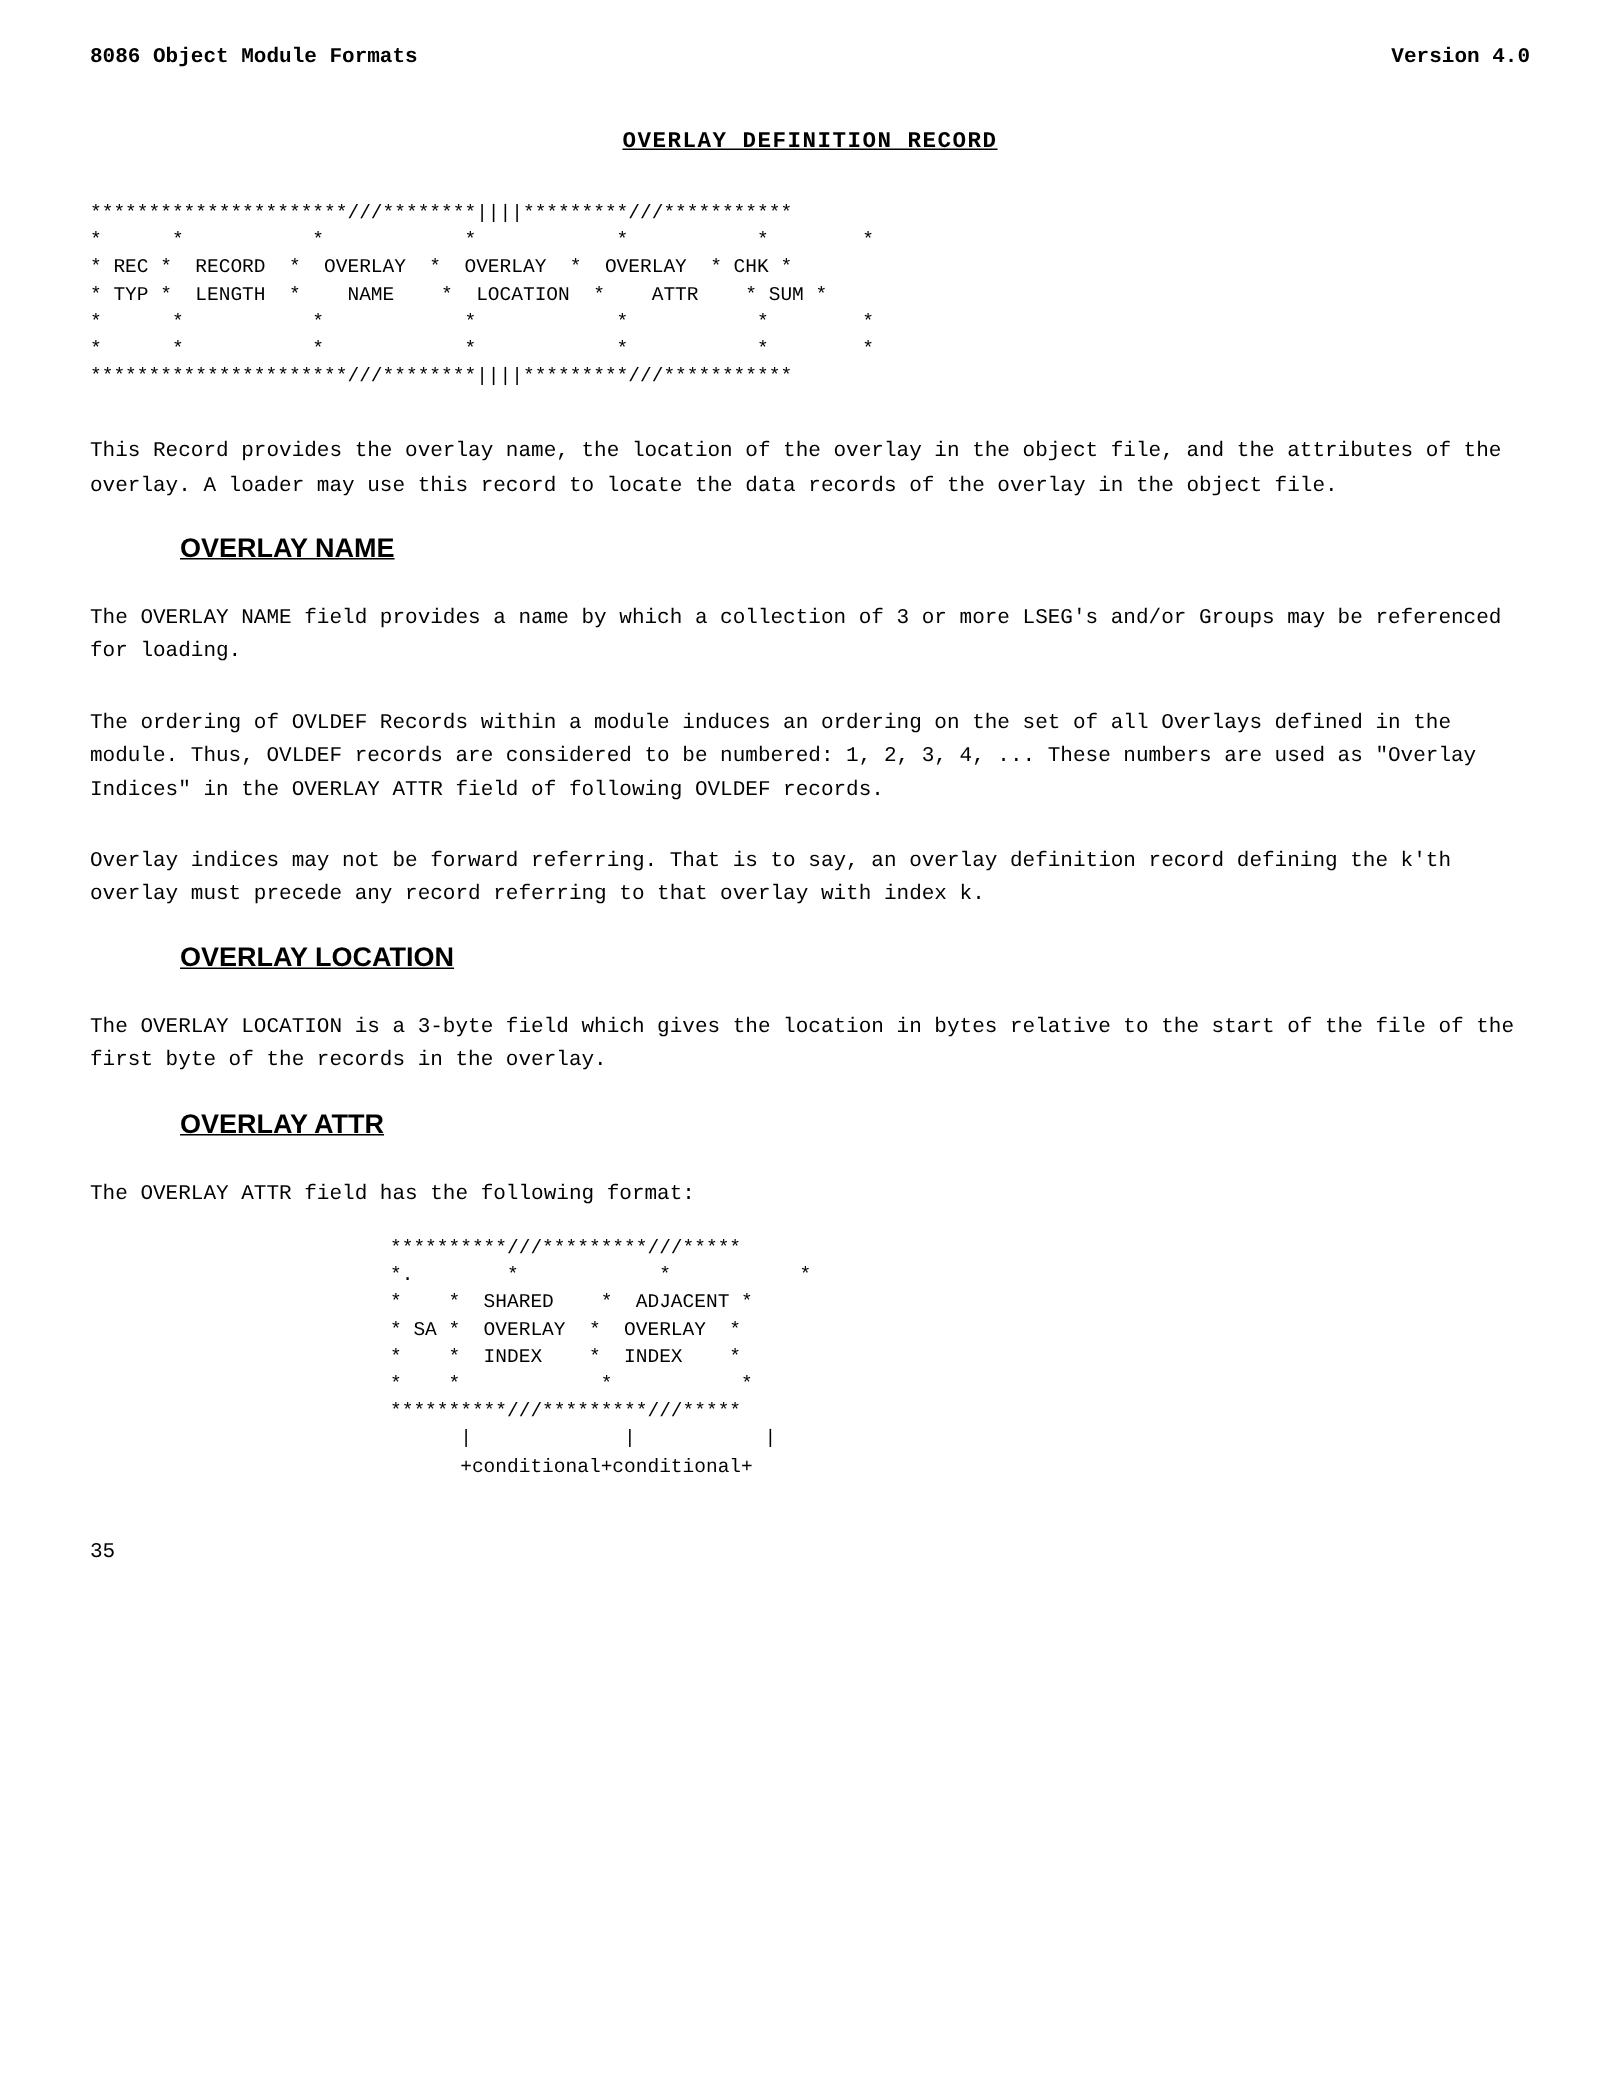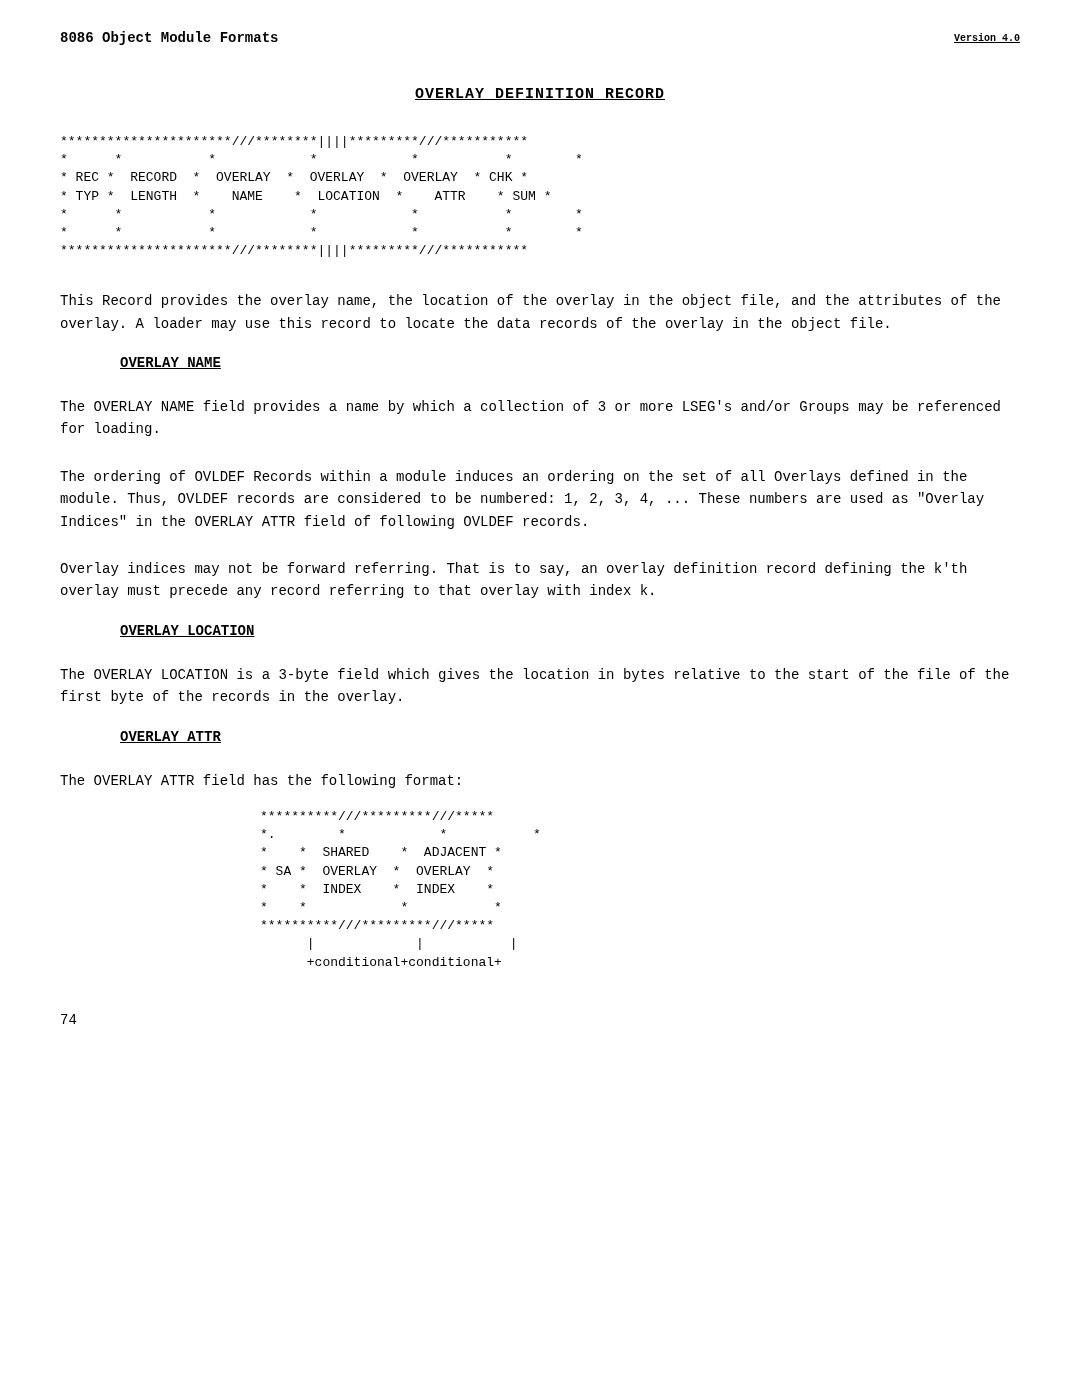--- a/index.html
+++ b/index.html
@@ -12,31 +12,30 @@
       font-family: 'Courier New', Courier, monospace;
       font-size: 14px;
       color: #000;
       width: 1080px;
       min-height: 1394px;
       padding: 30px 60px 60px 60px;
     }
     .header {
       display: flex;
       justify-content: space-between;
-      align-items: center;
+      align-items: flex-end;
       margin-bottom: 40px;
     }
     .header-left {
       font-size: 14px;
       font-weight: bold;
     }
     .header-right {
-      font-size: 10px;
+      font-size: 14px;
       font-weight: bold;
-      text-decoration: underline;
     }
     .title-block {
       text-align: center;
       margin-bottom: 30px;
     }
     .title-line1 {
       text-decoration: underline;
       font-size: 15px;
       font-weight: bold;
       letter-spacing: 1px;
@@ -54,22 +53,22 @@
       white-space: pre;
     }
     .body-text {
       font-family: 'Courier New', Courier, monospace;
       font-size: 14px;
       line-height: 1.6;
       margin-bottom: 16px;
       margin-top: 25px;
     }
     .section-heading {
-      font-family: Liberation Mono, monospace;
-      font-size: 14px;
+      font-family: Liberation Sans, sans-serif;
+      font-size: 18px;
       font-weight: bold;
       text-decoration: underline;
       margin: 20px 0 10px 60px;
     }
     .sub-table {
       font-family: 'Courier New', Courier, monospace;
       font-size: 13px;
       white-space: pre;
       margin: 10px 0 10px 200px;
       line-height: 1.4;
@@ -133,13 +132,13 @@
 <div class="sub-table">**********///*********///*****
 *.        *            *           *
 *    *  SHARED    *  ADJACENT *
 * SA *  OVERLAY  *  OVERLAY  *
 *    *  INDEX    *  INDEX    *
 *    *            *           *
 **********///*********///*****
       |             |           |
       +conditional+conditional+</div>
 
-<div class="footer-page">74</div>
+<div class="footer-page">35</div>
 
 </body></html>

